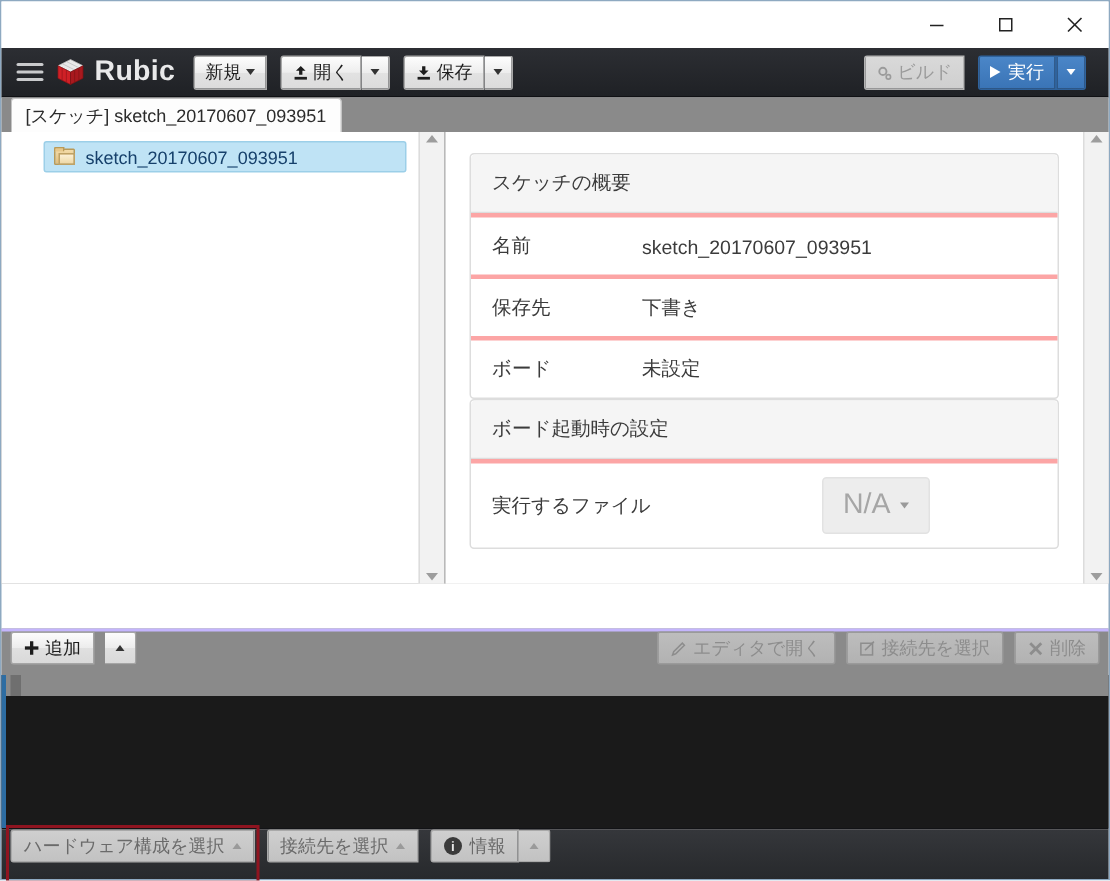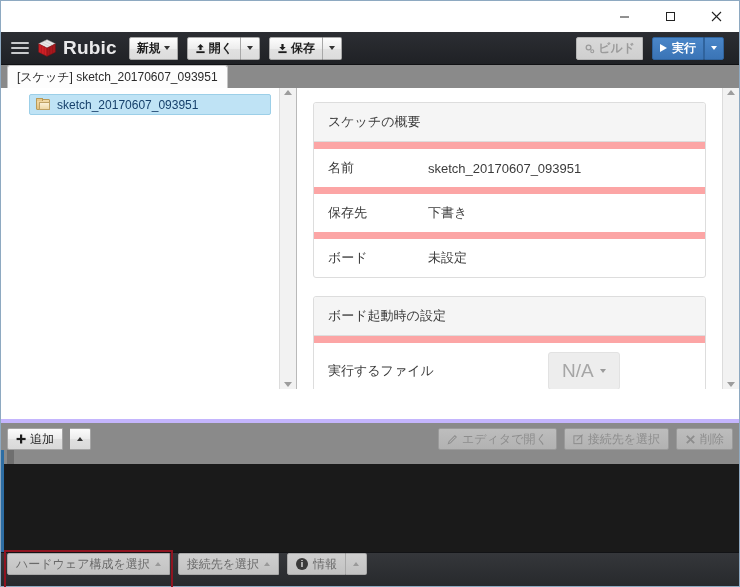--- a/index.html
+++ b/index.html
@@ -68,21 +68,21 @@
     height: 23px;
     background: linear-gradient(to bottom, #fdfdfd 0%, #ededed 50%, #e2e2e2 51%, #dcdcdc 100%);
     border: 1px solid #a8a8a8;
     color: #1d1d1d;
     font-size: 12px;
     display: flex; align-items: center; gap: 3px;
     padding: 0 7px;
     border-radius: 2px;
     white-space: nowrap;
   }
-  .btngroup .tbtn:first-child { border-top-right-radius:0; border-bottom-right-radius:0;font-weight:bold; }
+  .btngroup .tbtn:first-child { border-top-right-radius:0; border-bottom-right-radius:0; }
   .btngroup .tbtn.split { border-left: none; padding: 0 6px; border-top-left-radius:0; border-bottom-left-radius:0; }
   .caret {
     width: 0; height: 0;
     border-left: 3.5px solid transparent;
     border-right: 3.5px solid transparent;
     border-top: 4px solid #333;
     display: inline-block;
   }
   .caret.up {
     border-top: none;
@@ -211,36 +211,35 @@
   .main {
     flex: 1 1 auto;
     background: #ffffff;
     padding: 14px 16px 10px 16px;
     overflow: hidden;
   }
   .panel {
     border: 1px solid #dddddd;
     border-radius: 3px;
     background: #ffffff;
-    margin-bottom: 18px;
   }
   .panel-head {
     background: #f5f5f5;
     border-bottom: 1px solid #dddddd;
     padding: 10px 14px;
     font-size: 13px;
     color: #3b3b3b;
     border-top-left-radius: 3px;
     border-top-right-radius: 3px;
   }
   .prow {
     display: flex;
     align-items: center;
     padding: 10px 14px;
-    border-top: 7px solid #fca5a5;
+    border-top: 3px solid #fca5a5;
     font-size: 13px;
     color: #3b3b3b;
     min-height: 37px;
   }
   .prow:first-of-type { border-top: none; }
   .pkey { width: 100px; flex: 0 0 auto; color: #3b3b3b; }
   .pval { flex: 1 1 auto; color: #3b3b3b; }
   .prow.tall { padding: 9px 14px; min-height: 49px; }
   .na-btn {
     background: #ededed;
@@ -249,22 +248,22 @@
     color: #a6a6a6;
     font-size: 19px;
     padding: 7px 13px;
     display: inline-flex; align-items: center; gap: 6px;
   }
 
   
   .actionbar {
     height: 31px;
     background: #8a8a8a;
-    border-top: 4px solid #c4b5fd;
-    display: flex; align-items: flex-end;
+    border-top: 2px solid #c4b5fd;
+    display: flex; align-items: flex-start;
     padding: 0 6px;
     flex: 0 0 auto;
     margin-top: 30px;
   }
   .abtn {
     height: 22px;
     background: linear-gradient(to bottom, #fcfcfc 0%, #ececec 50%, #e0e0e0 51%, #d9d9d9 100%);
     border: 1px solid #a5a5a5;
     font-size: 12px;
     color: #1d1d1d;

